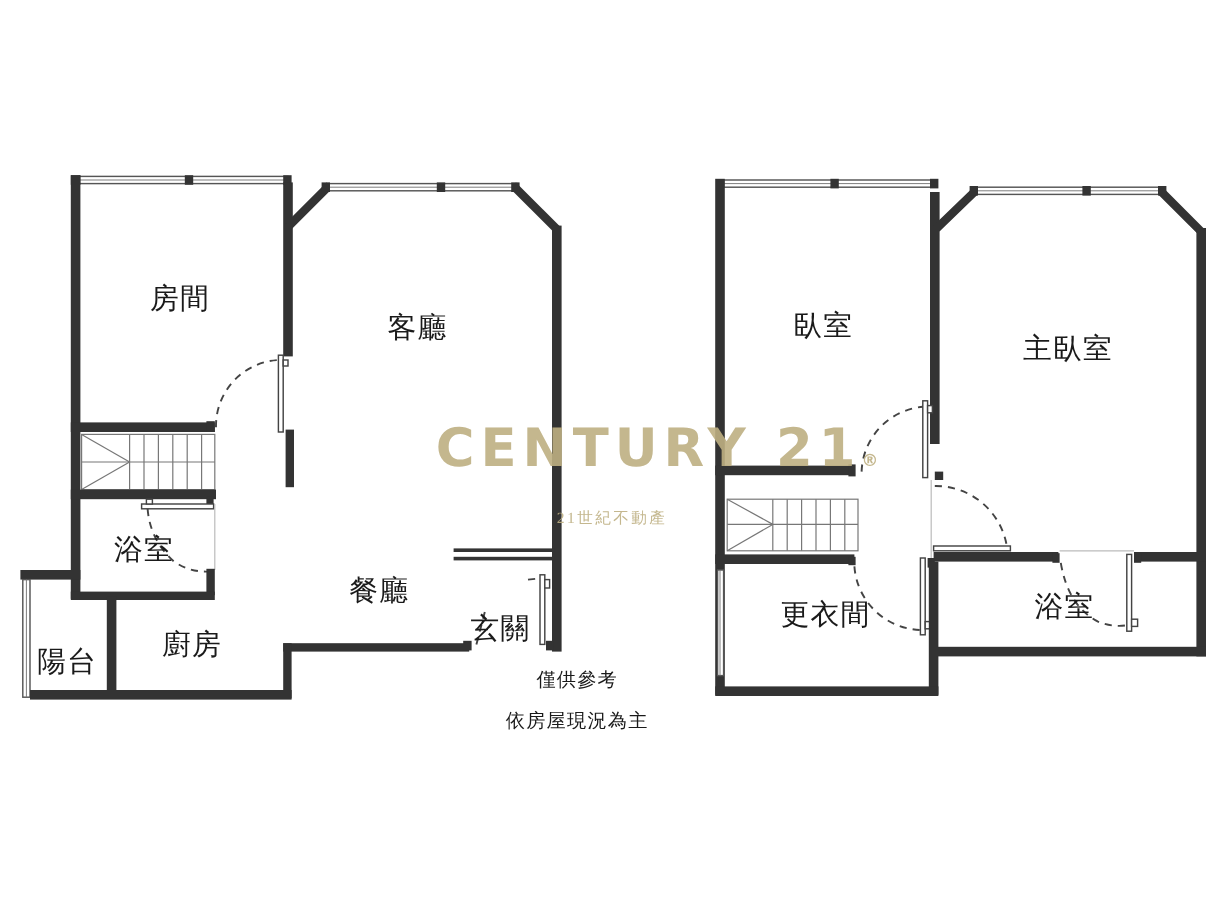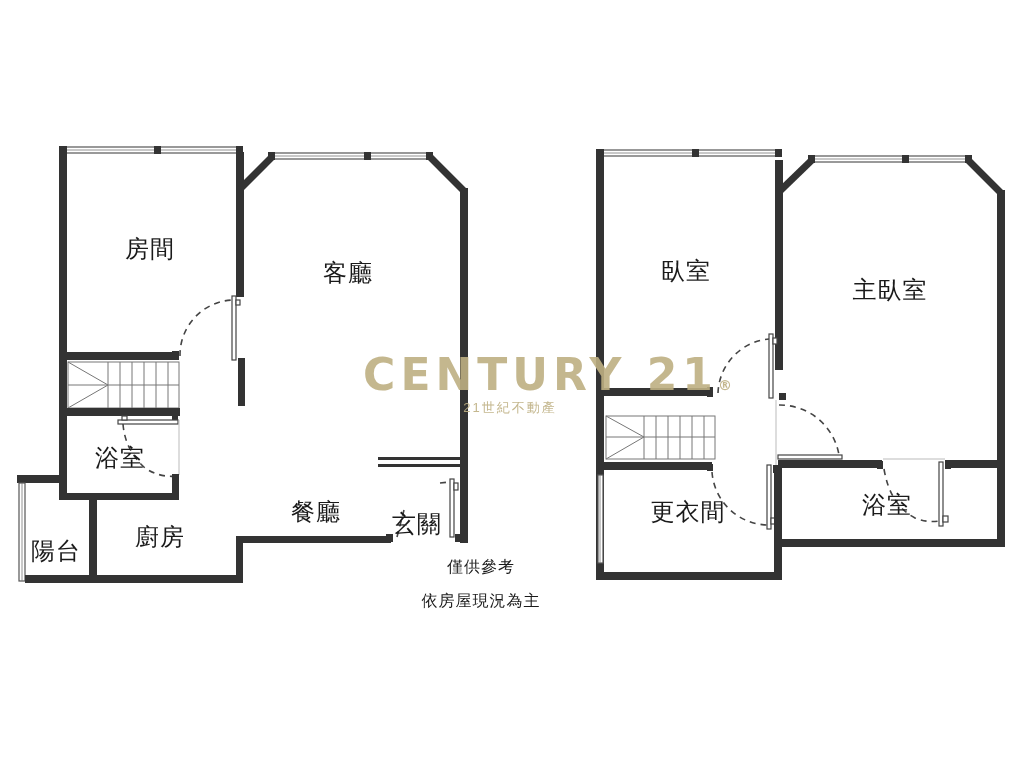--- a/index.html
+++ b/index.html
@@ -29,23 +29,23 @@
       font-family: "DejaVu Sans", "Liberation Sans", sans-serif;
       font-weight: bold;
       font-size: 44px;
       letter-spacing: 5px;
       color: rgba(190, 175, 130, 0.9);
       white-space: nowrap;
       margin-left: 40px;
     }
     .watermark-sub {
       position: absolute;
-      left: 510px; top: 408px;
-      transform: translate(-50%, -50%);
-      font-family: Liberation Sans, sans-serif;
+      left: 510px; top: 432px;
+      transform: translate(-50%, -50%);
+      font-family: Liberation Serif, serif;
       font-size: 13px;
       letter-spacing: 2px;
       color: rgba(190, 175, 130, 0.9);
       white-space: nowrap;
     }
     .disclaimer {
       position: absolute;
       font-family: "DejaVu Serif", "Liberation Serif", serif;
       font-size: 16px;
       color: #1a1a1a;
@@ -239,21 +239,21 @@
 </svg>
 
 <div class="watermark">
   <span>CENTURY 21</span><span style="font-size:14px;">®</span>
 </div>
 <div class="watermark-sub">21世紀不動產</div>
 
 <div class="room-label" style="left:150px;top:249px;">房間</div>
 <div class="room-label" style="left:348px;top:273px;text-align:center;">客廳</div>
 <div class="room-label" style="left:120px;top:458px;">浴室</div>
-<div class="room-label" style="left:316px;top:492px;margin-top:20px;">餐廳</div>
+<div class="room-label" style="left:316px;top:492px;">餐廳</div>
 <div class="room-label" style="left:417px;top:500px;margin-top:24px;">玄關</div>
 <div class="room-label" style="left:56px;top:551px;">陽台</div>
 <div class="room-label" style="left:160px;top:537px;">廚房</div>
 
 <div class="room-label" style="left:686px;top:271px;">臥室</div>
 <div class="room-label" style="left:890px;top:290px;">主臥室</div>
 <div class="room-label" style="left:688px;top:512px;">更衣間</div>
 <div class="room-label" style="left:887px;top:505px;">浴室</div>
 
 <div class="disclaimer" style="left:481px;top:567px;">僅供參考</div>

